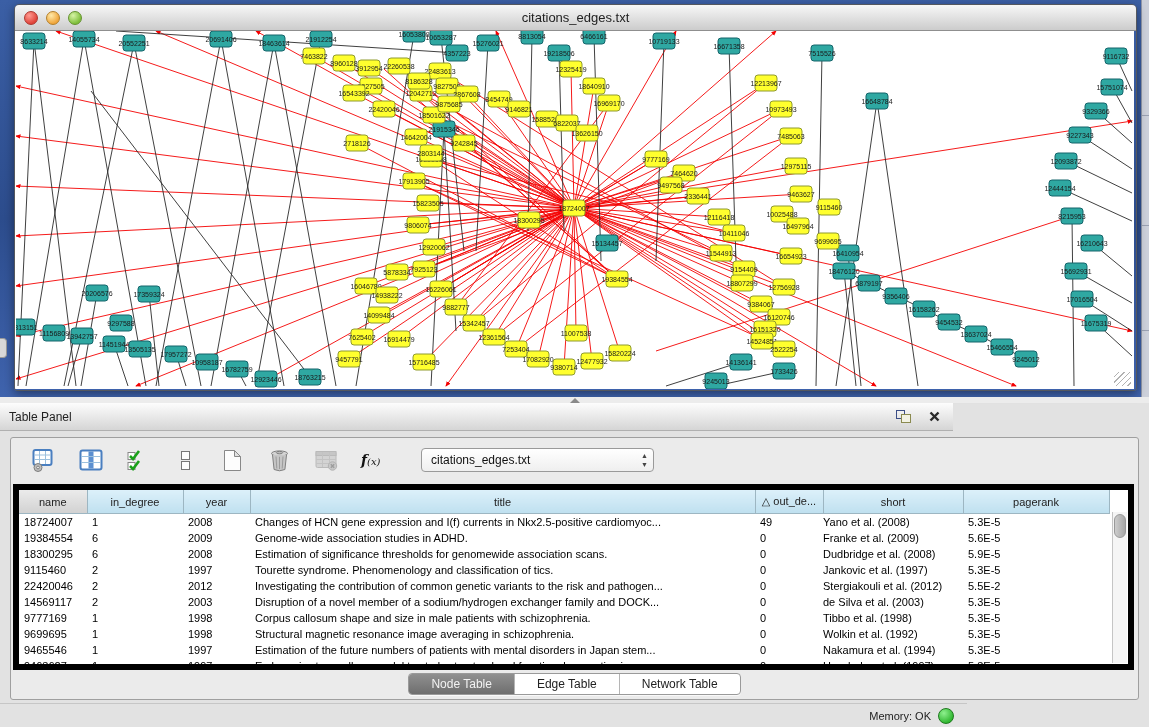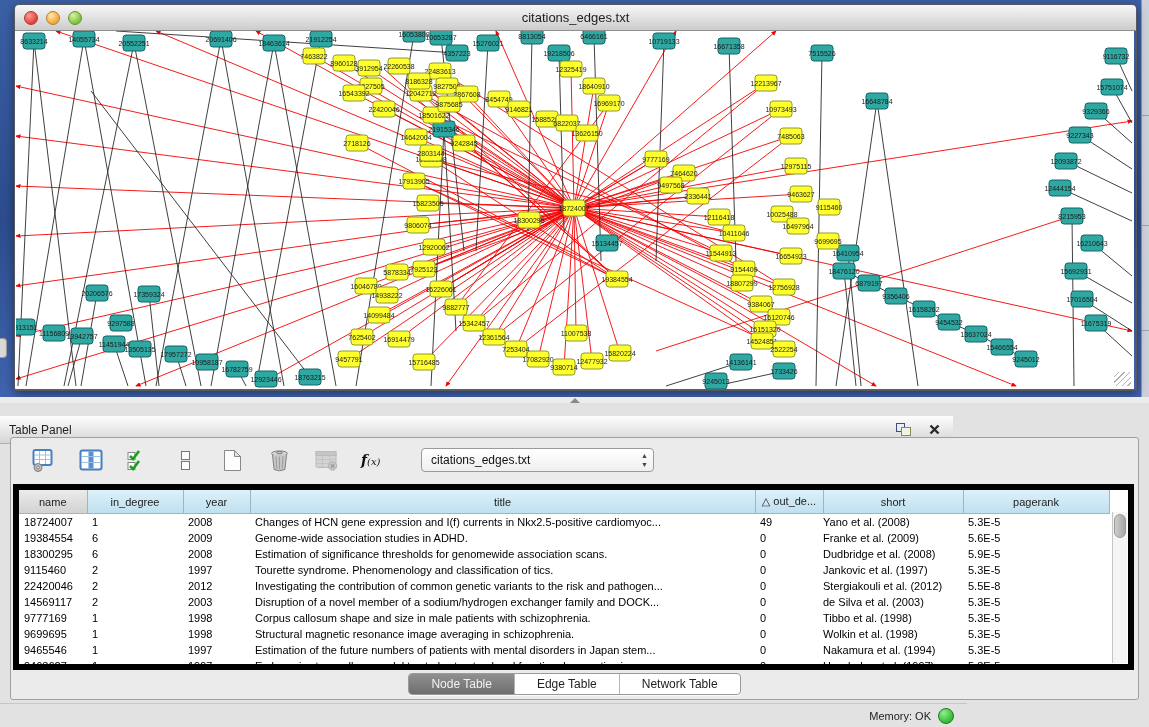--- a/index.html
+++ b/index.html
@@ -14,21 +14,21 @@
   .light{width:12px;height:12px;border-radius:50%}
   .light.red{background:radial-gradient(circle at 35% 30%,#ff9a92,#e0443a 70%);border:1px solid #ad3830}
   .light.yellow{background:radial-gradient(circle at 35% 30%,#ffe9a8,#f0a63c 70%);border:1px solid #b3802b}
   .light.green{background:radial-gradient(circle at 35% 30%,#d6f3a6,#7fbf3c 70%);border:1px solid #65922f}
   .title{text-align:center;font-size:13px;line-height:25px;color:#222}
   .canvas{position:relative;width:1119px;height:358px;background:#fff}
   #net{position:absolute;left:1px;top:0}
   .grip{position:absolute;right:3px;bottom:3px;width:17px;height:14px;background:repeating-linear-gradient(135deg,transparent 0 3px,#b2b2b2 3px 4px)}
   .splitter{position:absolute;left:0;top:397px;width:1149px;height:6px;background:#ececec}
   .split-handle{position:absolute;left:570px;top:1px;width:0;height:0;border-left:5px solid transparent;border-right:5px solid transparent;border-bottom:5px solid #8a8a8a}
-  .panel-header{position:absolute;left:0;top:416px;width:953px;height:27px;background:linear-gradient(#fdfdfd,#d5d5d5);border-bottom:1px solid #b0b0b0}
+  .panel-header{position:absolute;left:0;top:403px;width:953px;height:27px;background:linear-gradient(#fdfdfd,#d5d5d5);border-bottom:1px solid #b0b0b0}
   .panel-title{position:absolute;left:9px;top:7px;font-size:12px;color:#222}
   .panel-icons{position:absolute;right:12px;top:6px;display:flex;gap:16px;align-items:center}
   .groupbox{position:absolute;left:10px;top:437px;width:1127px;height:261px;border:1px solid #9f9f9f;border-radius:3px;background:#ebebeb}
   .toolbar{position:absolute;left:20px;top:7px;height:30px;display:flex;align-items:center;gap:21px}
   .tb-icon{width:26px;height:26px;display:flex;align-items:center;justify-content:center;cursor:default}
   .combo{margin-left:14px;width:222px;height:22px;background:linear-gradient(#ffffff,#efefef);border:1px solid #9a9a9a;border-radius:4px;position:relative;font-size:12px;line-height:22px;padding-left:9px;color:#111}
   .combo-arrows{position:absolute;right:5px;top:2px;font-size:7px;line-height:9px;color:#444;text-align:center}
   .tablewrap{position:absolute;left:2px;top:46px;width:1121px;height:186px;background:#fff;border:6px solid #000000;overflow:hidden;box-sizing:border-box}
   table{border-collapse:collapse;table-layout:fixed;width:1090px;font-size:11px}
   th{height:21px;background:linear-gradient(#dcf0fa,#bfe0ef);border:1px solid #9db6c2;border-top:none;font-weight:normal;color:#222;overflow:hidden;white-space:nowrap}
@@ -921,21 +921,21 @@
               <td class="c5">Jankovic et al. (1997)</td>
               <td class="c6">5.3E-5</td>
             </tr>
             <tr>
               <td class="c0">22420046</td>
               <td class="c1">2</td>
               <td class="c2">2012</td>
               <td class="c3">Investigating the contribution of common genetic variants to the risk and pathogen...</td>
               <td class="c4">0</td>
               <td class="c5">Stergiakouli et al. (2012)</td>
-              <td class="c6">5.5E-8</td>
+              <td class="c6">5.5E-2</td>
             </tr>
             <tr>
               <td class="c0">14569117</td>
               <td class="c1">2</td>
               <td class="c2">2003</td>
               <td class="c3">Disruption of a novel member of a sodium/hydrogen exchanger family and DOCK...</td>
               <td class="c4">0</td>
               <td class="c5">de Silva et al. (2003)</td>
               <td class="c6">5.3E-5</td>
             </tr>
@@ -947,21 +947,21 @@
               <td class="c4">0</td>
               <td class="c5">Tibbo et al. (1998)</td>
               <td class="c6">5.3E-5</td>
             </tr>
             <tr>
               <td class="c0">9699695</td>
               <td class="c1">1</td>
               <td class="c2">1998</td>
               <td class="c3">Structural magnetic resonance image averaging in schizophrenia.</td>
               <td class="c4">0</td>
-              <td class="c5">Wolkin et al. (1998)</td>
+              <td class="c5">Wolkin et al. (1992)</td>
               <td class="c6">5.3E-5</td>
             </tr>
             <tr>
               <td class="c0">9465546</td>
               <td class="c1">1</td>
               <td class="c2">1997</td>
               <td class="c3">Estimation of the future numbers of patients with mental disorders in Japan stem...</td>
               <td class="c4">0</td>
               <td class="c5">Nakamura et al. (1994)</td>
               <td class="c6">5.3E-5</td>

